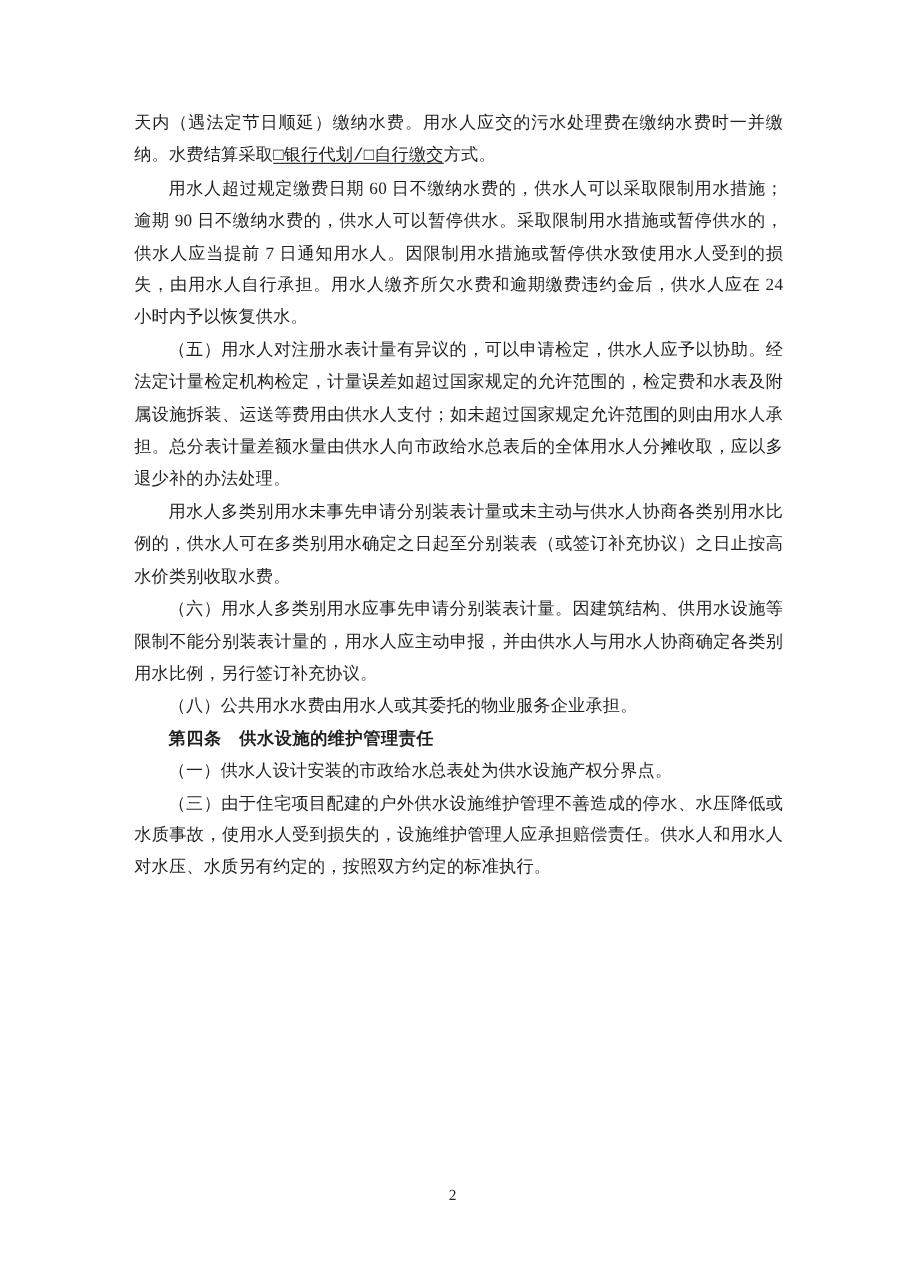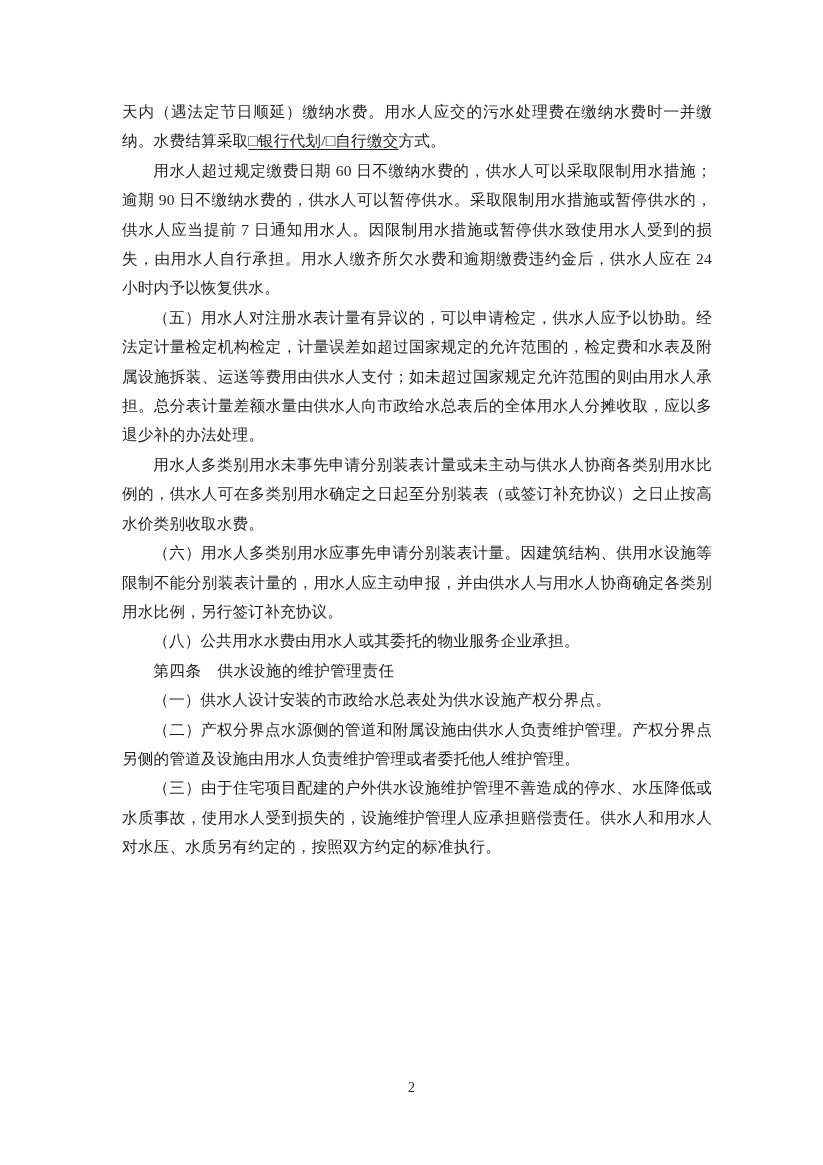--- a/index.html
+++ b/index.html
@@ -28,27 +28,28 @@
   }
   .para {
     margin: 0;
     padding: 0;
     text-align: justify;
   }
   .para.indent {
     text-indent: 2em;
   }
   .para.heading {
-    font-weight: 400;
+    font-weight: 700;
     font-family: "Liberation Sans", "DejaVu Sans", sans-serif;
     letter-spacing: 0.5px;
   }
   .seg-underline {
     text-decoration: underline;
     text-underline-offset: 3px;
+    font-family: Liberation Mono, monospace;
   }
   .page-footer {
     position: absolute;
     left: 0;
     top: 1079px;
     width: 823px;
     text-align: center;
     font-size: 14px;
     line-height: 18px;
     color: #1f1f1f;
@@ -60,19 +61,18 @@
 <div class="page">
   <div class="doc-body">
       <p class="para"><span class="seg-plain">天内（遇法定节日顺延）缴纳水费。用水人应交的污水处理费在缴纳水费时一并缴纳。水费结算采取</span><span class="seg-underline">□银行代划/□自行缴交</span><span class="seg-plain">方式。</span></p>
       <p class="para indent"><span class="seg-plain">用水人超过规定缴费日期 60 日不缴纳水费的，供水人可以采取限制用水措施；逾期 90 日不缴纳水费的，供水人可以暂停供水。采取限制用水措施或暂停供水的，供水人应当提前 7 日通知用水人。因限制用水措施或暂停供水致使用水人受到的损失，由用水人自行承担。用水人缴齐所欠水费和逾期缴费违约金后，供水人应在 24 小时内予以恢复供水。</span></p>
       <p class="para indent"><span class="seg-plain">（五）用水人对注册水表计量有异议的，可以申请检定，供水人应予以协助。经法定计量检定机构检定，计量误差如超过国家规定的允许范围的，检定费和水表及附属设施拆装、运送等费用由供水人支付；如未超过国家规定允许范围的则由用水人承担。总分表计量差额水量由供水人向市政给水总表后的全体用水人分摊收取，应以多退少补的办法处理。</span></p>
       <p class="para indent"><span class="seg-plain">用水人多类别用水未事先申请分别装表计量或未主动与供水人协商各类别用水比例的，供水人可在多类别用水确定之日起至分别装表（或签订补充协议）之日止按高水价类别收取水费。</span></p>
       <p class="para indent"><span class="seg-plain">（六）用水人多类别用水应事先申请分别装表计量。因建筑结构、供用水设施等限制不能分别装表计量的，用水人应主动申报，并由供水人与用水人协商确定各类别用水比例，另行签订补充协议。</span></p>
       <p class="para indent"><span class="seg-plain">（八）公共用水水费由用水人或其委托的物业服务企业承担。</span></p>
       <p class="para indent heading"><span class="seg-plain">第四条　供水设施的维护管理责任</span></p>
       <p class="para indent"><span class="seg-plain">（一）供水人设计安装的市政给水总表处为供水设施产权分界点。</span></p>
-      <p class="para indent"><span class="seg-plain">（二）产权分界点水源侧的管道和附属设施由供水人负责维护管理。产权分界点另侧的管道及设施由用水人负责维护管理或者委托他人维护管理。</span></p>
       <p class="para indent"><span class="seg-plain">（三）由于住宅项目配建的户外供水设施维护管理不善造成的停水、水压降低或水质事故，使用水人受到损失的，设施维护管理人应承担赔偿责任。供水人和用水人对水压、水质另有约定的，按照双方约定的标准执行。</span></p>
     </div>
   <div class="page-footer">
     <span>2</span>
   </div>
 </div>
 
 </body></html>

